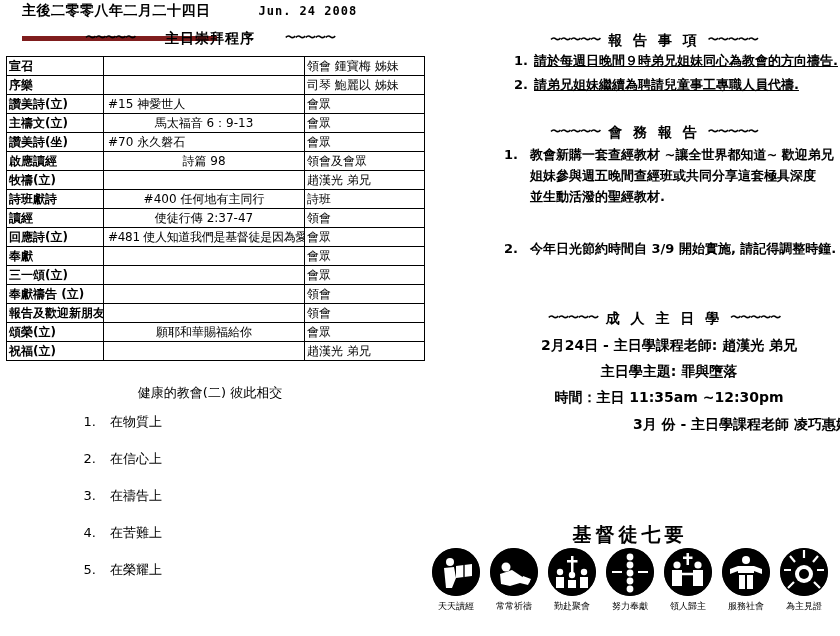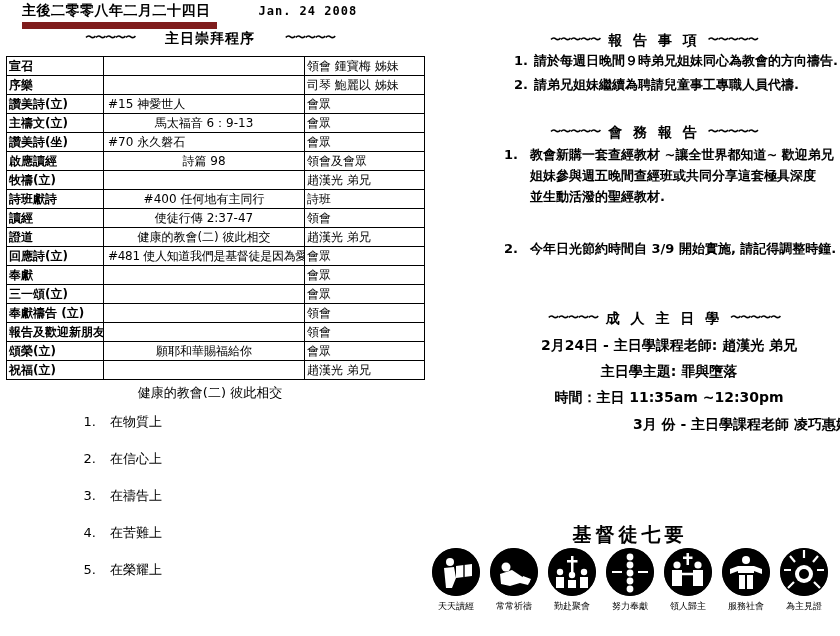--- a/index.html
+++ b/index.html
@@ -35,22 +35,22 @@
     left: 22px;
     top: 2px;
     width: 380px;
     display: flex;
     align-items: flex-start;
   }
   .date-cn {
     font-size: 14px;
     font-weight: bold;
     letter-spacing: 0.5px;
-    border-bottom: 7px solid #7f1d1d;
-    padding-bottom: 2px;
+    border-bottom: 5px solid #7f1d1d;
+    padding-bottom: 16px;
     padding-right: 6px;
     white-space: nowrap;
   }
   .date-en {
     font-family: "DejaVu Sans Mono", "Liberation Mono", monospace;
     font-size: 12px;
     font-weight: bold;
     letter-spacing: 1px;
     margin-left: 42px;
     padding-top: 2px;
@@ -153,21 +153,21 @@
     top: 22px;
     width: 340px;
     margin: 0;
     padding: 0;
     list-style: none;
     font-size: 13px;
     line-height: 22px;
   }
   ol.ann li { margin-bottom: 2px; white-space: nowrap; }
   ol.ann li .num { display: inline-block; width: 20px; }
-  .u { }
+  .u { text-decoration: underline; }
 
   .biz-head { position: absolute; left: 60px; top: 96px; width: 300px; }
   ol.biz {
     position: absolute;
     left: 60px;
     top: 116px;
     width: 360px;
     margin: 0;
     padding: 0;
     list-style: none;
@@ -251,21 +251,21 @@
 </style>
 </head>
 <body>
 
 <div class="page">
 
   <div class="left-col">
 
     <div class="header-row">
       <div class="date-cn">主後二零零八年二月二十四日</div>
-      <div class="date-en">Jan. 24 2008</div>
+      <div class="date-en">Jun. 24 2008</div>
     </div>
 
     <div class="title-row">
       <span class="wavy">〜〜〜〜〜</span>
       <span class="title-text">主日崇拜程序</span>
       <span class="wavy">〜〜〜〜〜</span>
     </div>
 
     <table class="order">
       <tbody>
@@ -306,25 +306,20 @@
         </tr>
         <tr>
           <td class="c-item">詩班獻詩</td>
           <td class="c-detail">#400 任何地有主同行</td>
           <td class="c-who">詩班</td>
         </tr>
         <tr>
           <td class="c-item">讀經</td>
           <td class="c-detail">使徒行傳 2:37-47</td>
           <td class="c-who">領會</td>
-        </tr>
-        <tr>
-          <td class="c-item">證道</td>
-          <td class="c-detail">健康的教會(二) 彼此相交</td>
-          <td class="c-who">趙漢光 弟兄</td>
         </tr>
         <tr>
           <td class="c-item">回應詩(立)</td>
           <td class="c-detail left small-hymn">#481 使人知道我們是基督徒是因為愛</td>
           <td class="c-who">會眾</td>
         </tr>
         <tr>
           <td class="c-item">奉獻</td>
           <td class="c-detail"></td>
           <td class="c-who">會眾</td>

